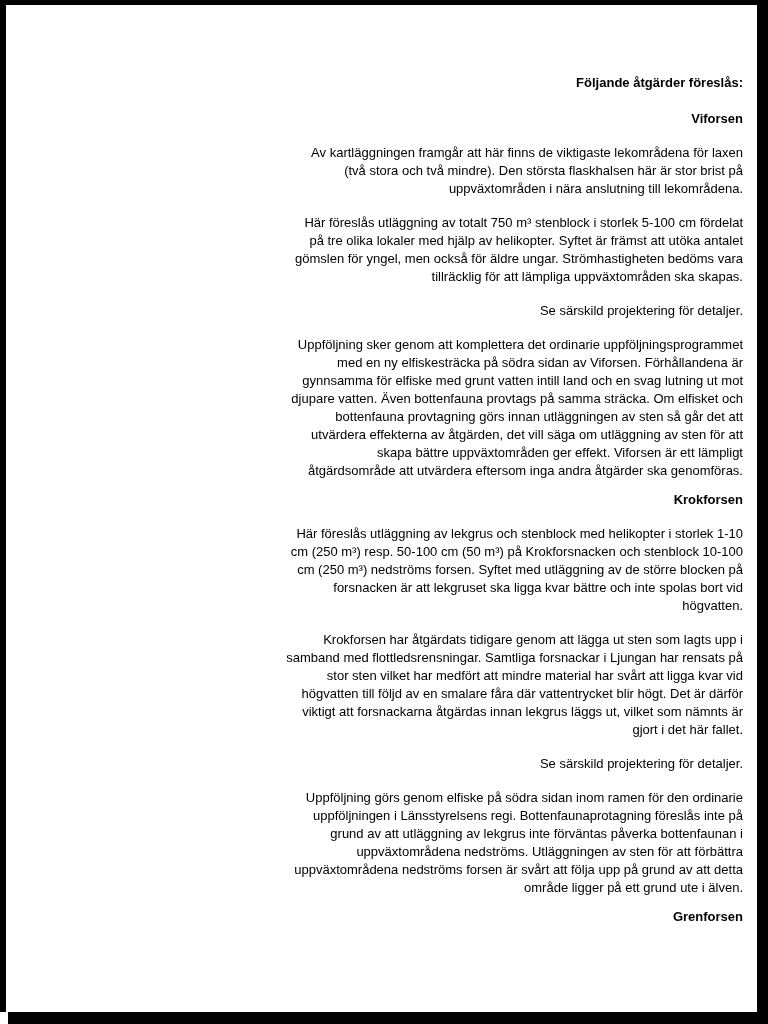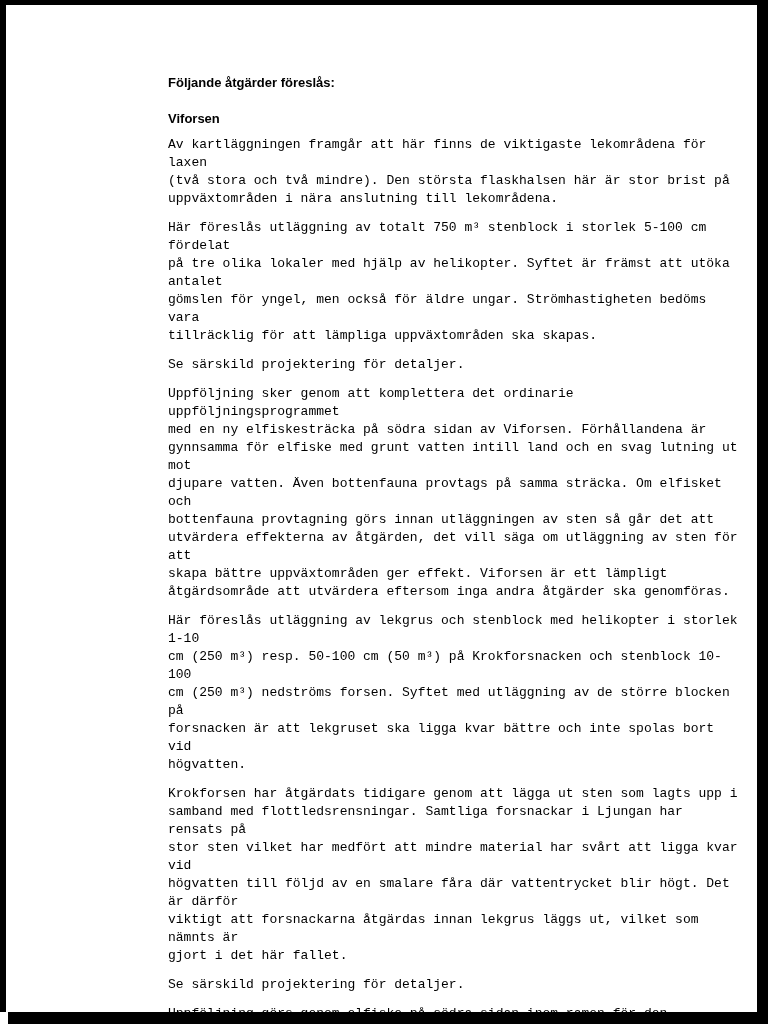--- a/index.html
+++ b/index.html
@@ -8,20 +8,21 @@
     height: 1024px;
     background: #ffffff;
     overflow: hidden;
     font-family: "Liberation Sans", sans-serif;
   }
   .page {
     position: relative;
     width: 768px;
     height: 1024px;
     background: #ffffff;
+    text-align: right;
   }
   .scan-bar { position: absolute; background: #000000; }
   .scan-bar.top    { left: 0; top: 0; width: 768px; height: 5px; }
   .scan-bar.left   { left: 0; top: 0; width: 6px; height: 1012px; }
   .scan-bar.right  { right: 0; top: 0; width: 11px; height: 1024px; }
   .scan-bar.bottom { left: 8px; bottom: 0; width: 760px; height: 12px; }
   .content {
     position: absolute;
     left: 168px;
     top: 74px;
@@ -31,23 +32,22 @@
     line-height: 18px;
   }
   .content h1, .content h2 {
     font-size: 13px;
     line-height: 18px;
     font-weight: bold;
     margin: 0;
   }
   .content h1 { margin-bottom: 18px; }
   .content p {
-    margin: 8px 0 11px 0;
+    margin: 16px 0 11px 0;
     white-space: pre-line;
-    font-family: Liberation Mono, monospace;
   }
 </style>
 </head>
 <body>
 
 <div class="page">
 
   <div class="scan-bar top"></div>
   <div class="scan-bar left"></div>
   <div class="scan-bar right"></div>
@@ -71,20 +71,21 @@
 med en ny elfiskesträcka på södra sidan av Viforsen. Förhållandena är
 gynnsamma för elfiske med grunt vatten intill land och en svag lutning ut mot
 djupare vatten. Även bottenfauna provtags på samma sträcka. Om elfisket och
 bottenfauna provtagning görs innan utläggningen av sten så går det att
 utvärdera effekterna av åtgärden, det vill säga om utläggning av sten för att
 skapa bättre uppväxtområden ger effekt. Viforsen är ett lämpligt
 åtgärdsområde att utvärdera eftersom inga andra åtgärder ska genomföras.</p>
     </section>
 
     <section>
+      <h2>Krokforsen</h2>
       <p>Här föreslås utläggning av lekgrus och stenblock med helikopter i storlek 1-10
 cm (250 m³) resp. 50-100 cm (50 m³) på Krokforsnacken och stenblock 10-100
 cm (250 m³) nedströms forsen. Syftet med utläggning av de större blocken på
 forsnacken är att lekgruset ska ligga kvar bättre och inte spolas bort vid
 högvatten.</p>
       <p>Krokforsen har åtgärdats tidigare genom att lägga ut sten som lagts upp i
 samband med flottledsrensningar. Samtliga forsnackar i Ljungan har rensats på
 stor sten vilket har medfört att mindre material har svårt att ligga kvar vid
 högvatten till följd av en smalare fåra där vattentrycket blir högt. Det är därför
 viktigt att forsnackarna åtgärdas innan lekgrus läggs ut, vilket som nämnts är
@@ -92,16 +93,17 @@
       <p>Se särskild projektering för detaljer.</p>
       <p>Uppföljning görs genom elfiske på södra sidan inom ramen för den ordinarie
 uppföljningen i Länsstyrelsens regi. Bottenfaunaprotagning föreslås inte på
 grund av att utläggning av lekgrus inte förväntas påverka bottenfaunan i
 uppväxtområdena nedströms. Utläggningen av sten för att förbättra
 uppväxtområdena nedströms forsen är svårt att följa upp på grund av att detta
 område ligger på ett grund ute i älven.</p>
     </section>
 
     <section>
+      <h2>Grenforsen</h2>
     </section>
 
   </div>
 </div>
 
 </body></html>

